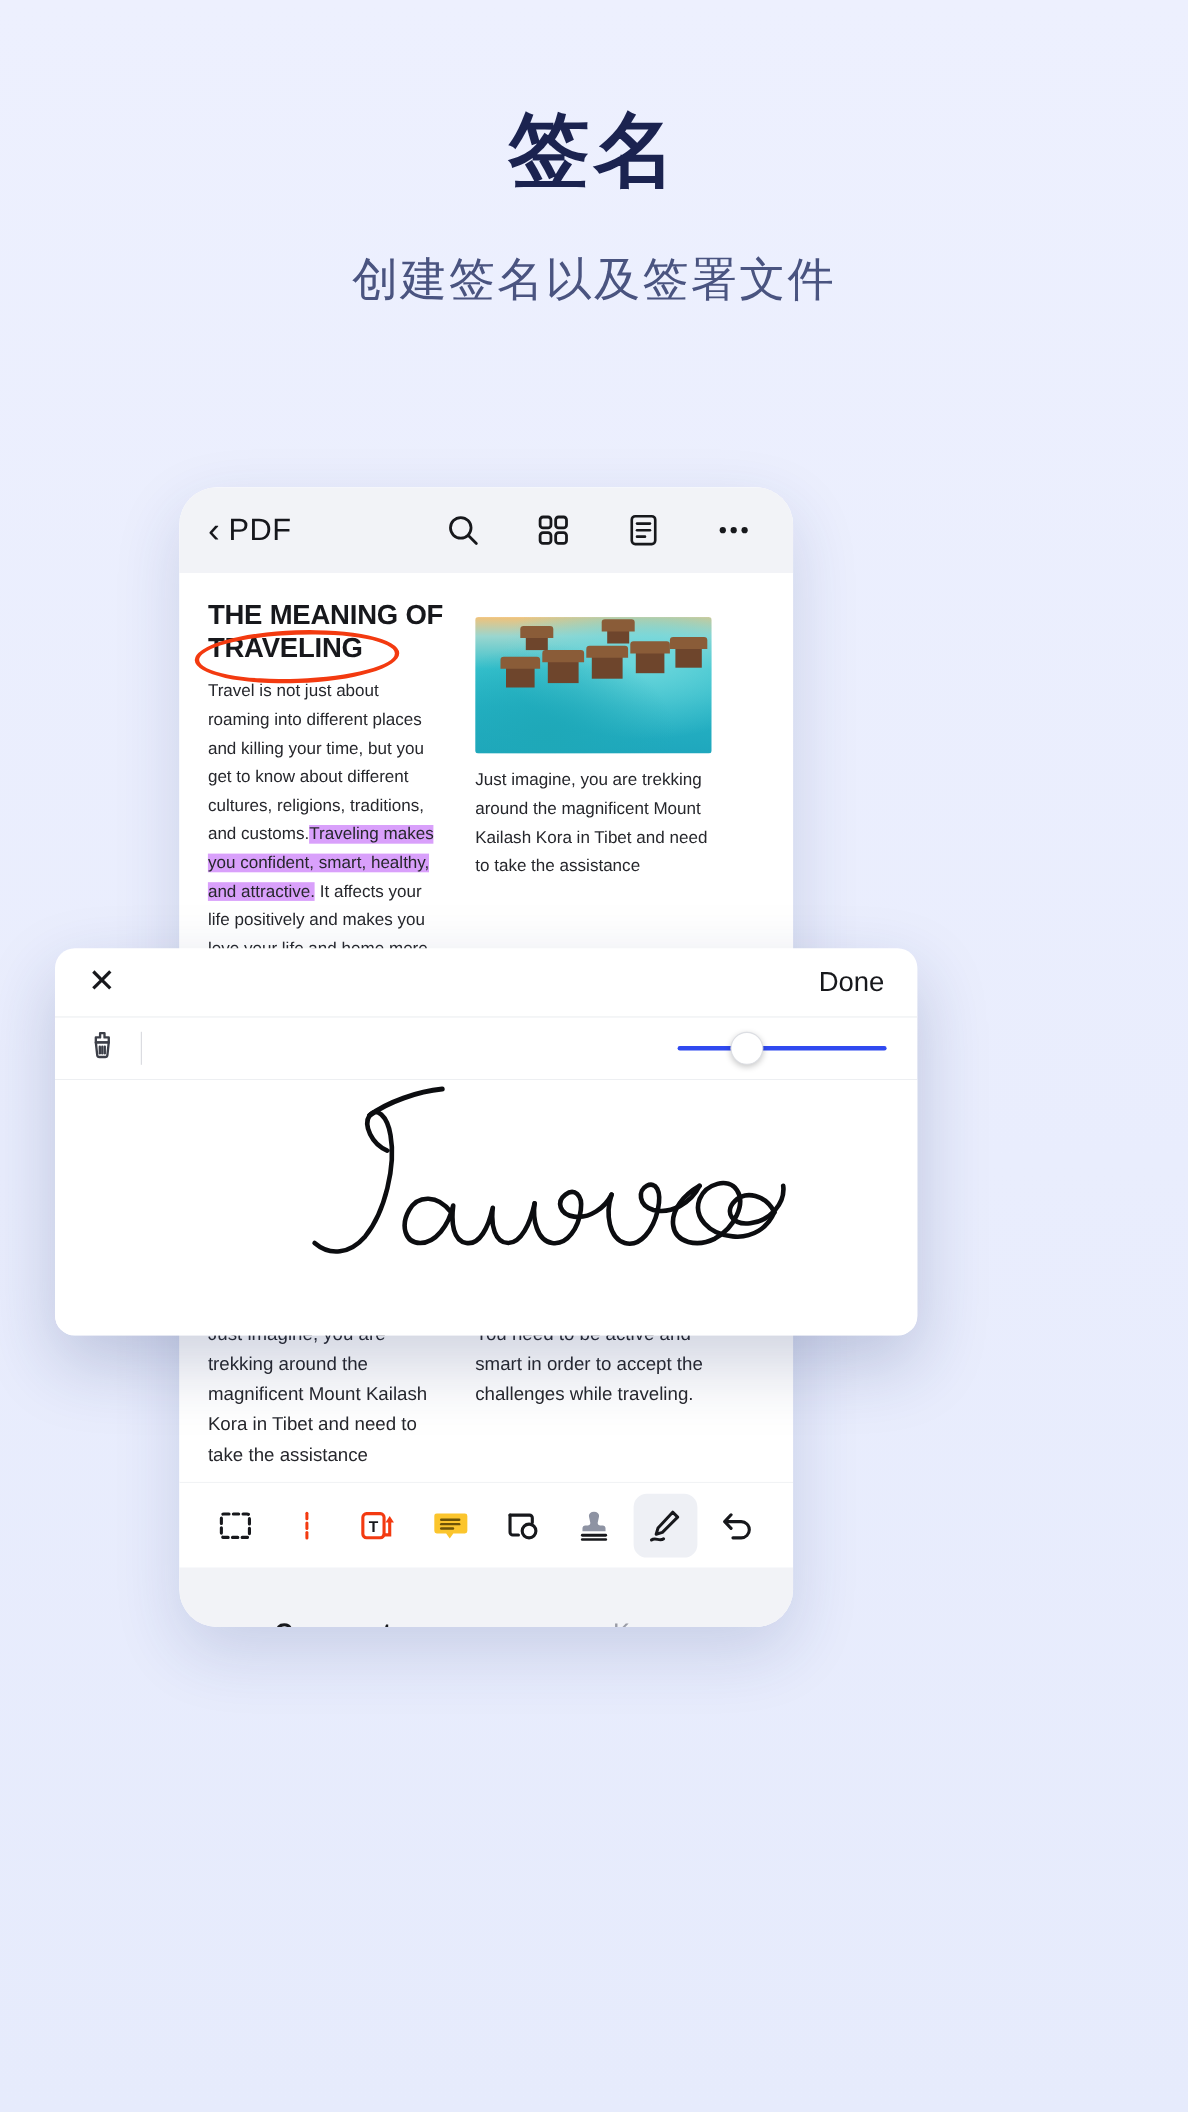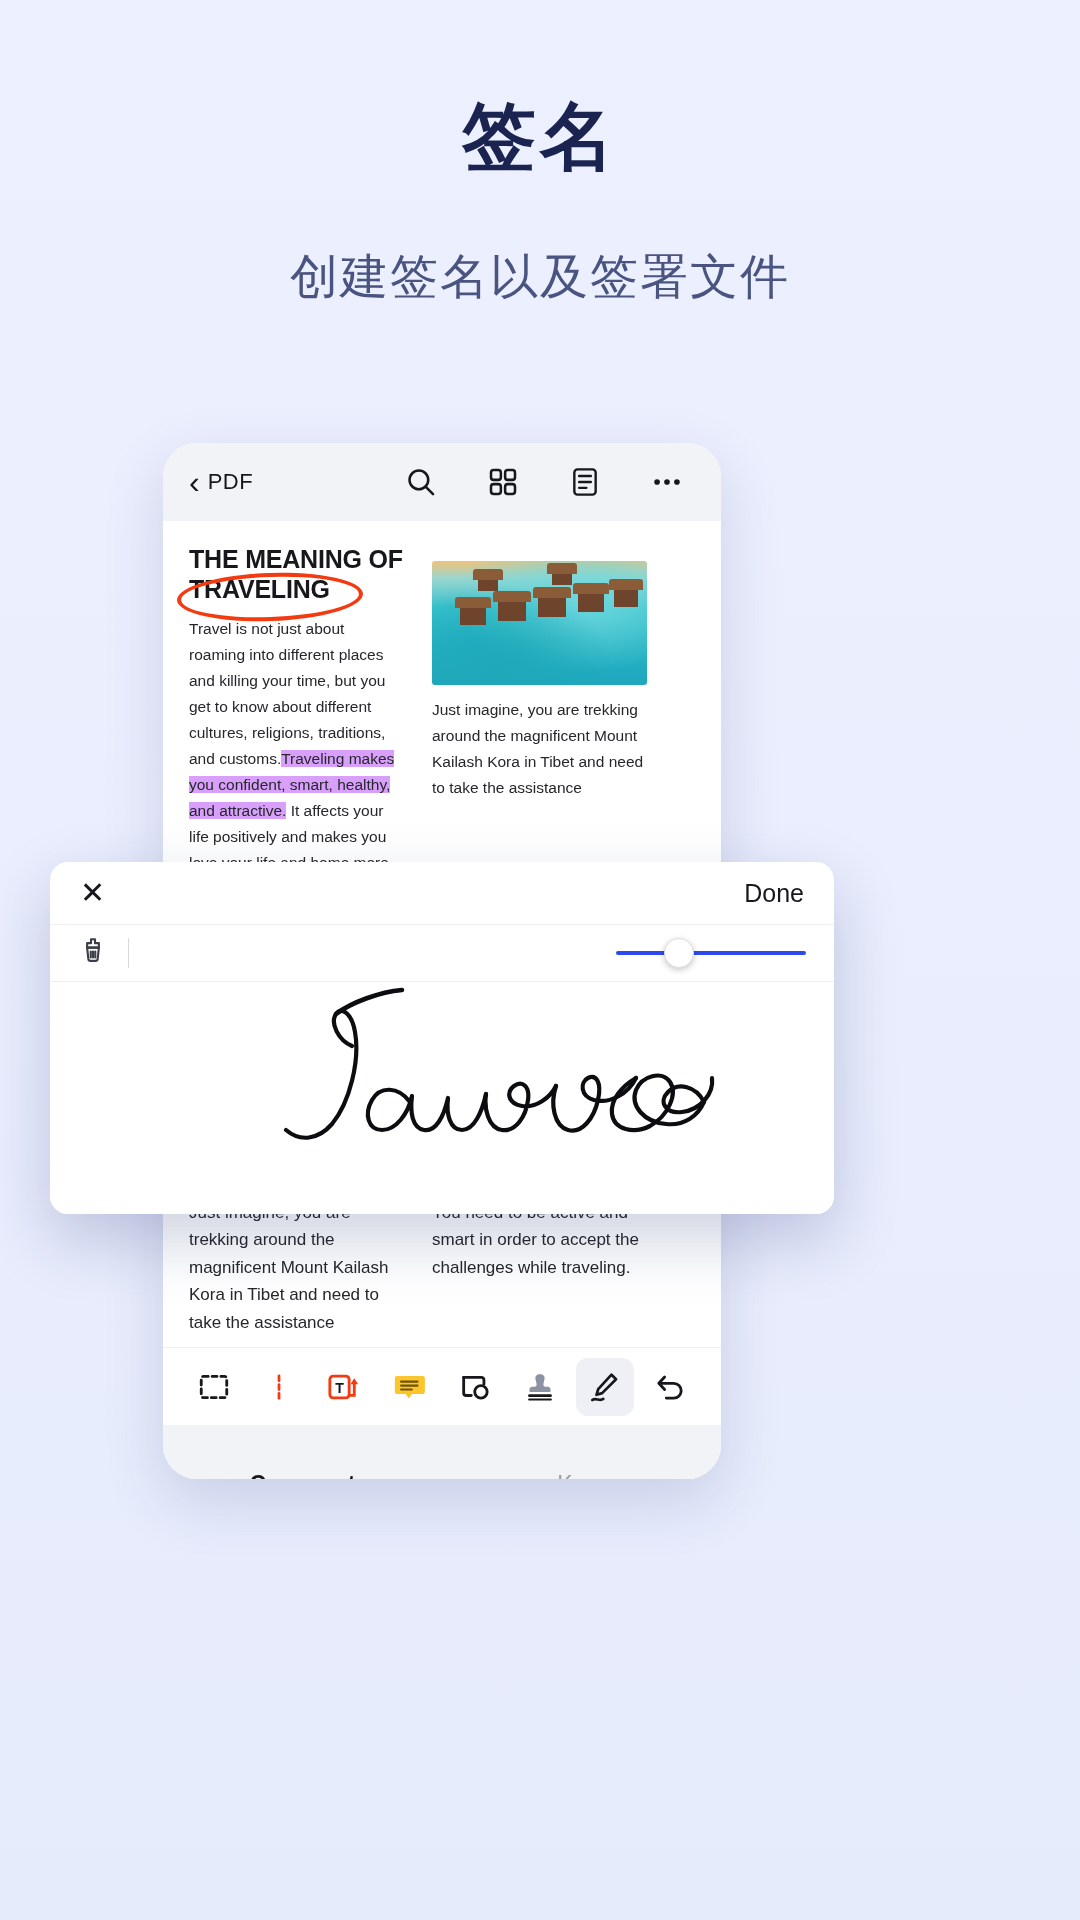--- a/index.html
+++ b/index.html
@@ -19,22 +19,22 @@
   .hero { position: absolute; top: 0; left: 0; width: 1080px; text-align: center; }
   .hero-title {
     margin-top: 88px;
     font-size: 74px;
     font-weight: 700;
     letter-spacing: 4px;
     color: #1b2350;
     font-family: "DejaVu Sans", "Liberation Sans", sans-serif;
   }
   .hero-sub {
-    margin-top: 57px;
-    font-size: 48px;
+    margin-top: 38px;
+    font-size: 42px;
     font-weight: 400;
     letter-spacing: 2px;
     color: #4a5480;
     font-family: "DejaVu Sans", "Liberation Sans", sans-serif;
   }
 
   
   .phone {
     position: absolute;
     left: 163px; top: 443px;
@@ -45,21 +45,21 @@
     overflow: hidden;
   }
   .phone-topbar {
     height: 78px;
     background: #f2f3f7;
     display: flex; align-items: center;
     padding: 0 26px;
   }
   .back-btn { display: flex; align-items: center; gap: 8px; cursor: pointer; }
   .chev { font-size: 32px; line-height: 1; color: #16171c; font-weight: 400; }
-  .back-label { font-size: 22px; color: #16171c; letter-spacing: .5px; text-align: center; }
+  .back-label { font-size: 28px; color: #16171c; letter-spacing: .5px; text-align: center; }
   .topbar-spacer { flex: 1; }
   .tb-icon { width: 56px; display: flex; justify-content: center; align-items: center; margin-left: 26px; cursor: pointer; }
 
   
   .doc { position: relative; height: 826px; background: #fff; overflow: hidden; }
   .doc-cols { display: flex; padding: 24px 24px 0 26px; gap: 28px; }
   .col { width: 215px; }
   .doc-h1 {
     font-size: 25px; font-weight: 700; color: #17181c;
     line-height: 1.18; letter-spacing: -.2px; position: relative;

